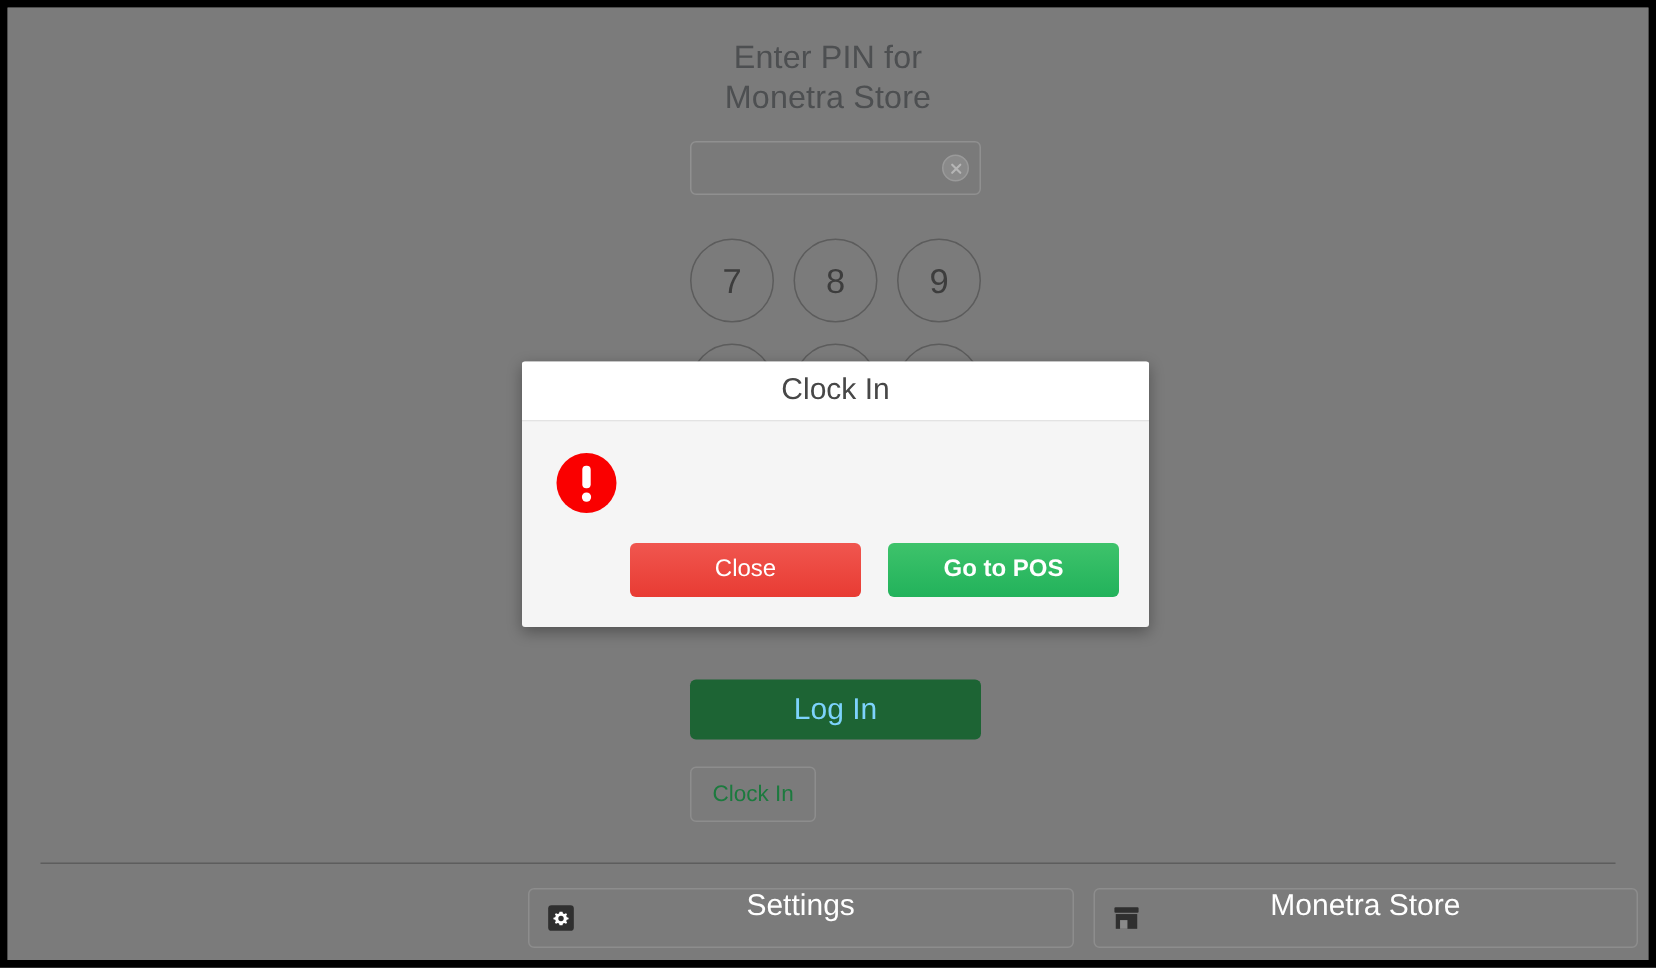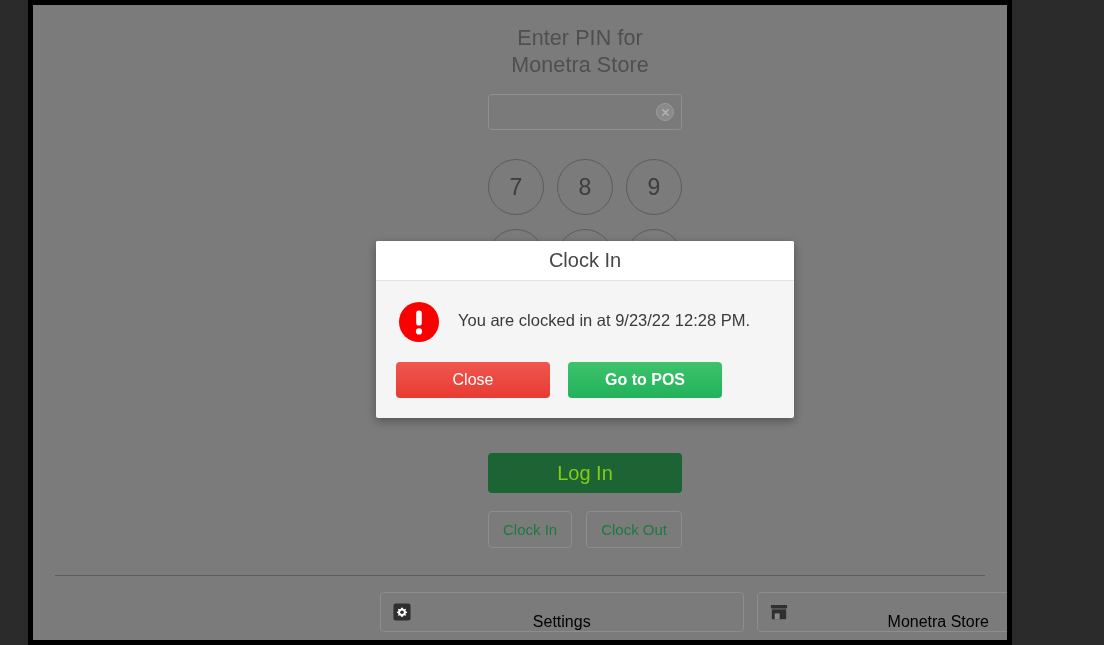--- a/index.html
+++ b/index.html
@@ -11,27 +11,26 @@
     width: 1104px;
     height: 645px;
     overflow: hidden;
     font-family: "Liberation Sans", sans-serif;
   }
 
   
   #screen {
     position: absolute;
     left: 0; top: 0;
-    width: 984px;
+    width: 1104px;
     height: 645px;
     box-sizing: border-box;
     border: 5px solid #000000;
     background: #7b7b7b;
     overflow: hidden;
-    margin-left: 28px;
   }
 
   
   #app-layer {
     position: absolute;
     left: 0; top: 0;
     right: 0; bottom: 0;
     background: #7b7b7b;
   }
 
@@ -124,21 +123,21 @@
   #login-button {
     position: absolute;
     left: 455px;
     top: 448px;
     width: 194px;
     height: 40px;
     box-sizing: border-box;
     background: #1d6434;
     border: none;
     border-radius: 4px;
-    color: #84cc16;
+    color: #7dd3fc;
     font-family: "Liberation Sans", sans-serif;
     font-size: 20px;
     cursor: pointer;
   }
 
   
   #clock-buttons {
     position: absolute;
     left: 455px;
     top: 506px;
@@ -180,25 +179,25 @@
     gap: 13px;
   }
   .bottom-btn {
     position: relative;
     flex: 1;
     box-sizing: border-box;
     height: 40px;
     background: transparent;
     border: 1px solid #8d8d8d;
     border-radius: 4px;
-    color: #000000;
-    font-family: "Liberation Sans", sans-serif;
-    font-size: 16px;
-    display: flex;
-    align-items: flex-end;
+    color: #ffffff;
+    font-family: "Liberation Sans", sans-serif;
+    font-size: 20px;
+    display: flex;
+    align-items: flex-start;
     justify-content: center;
     cursor: pointer;
   }
   .bottom-btn .bicon {
     position: absolute;
     left: 11px;
     top: 50%;
     transform: translateY(-50%);
     width: 20px;
     height: 20px;
@@ -252,20 +251,21 @@
   }
   #dialog-message {
     margin-left: 18px;
     font-size: 16.5px;
     color: #3a3a3a;
     line-height: 22px;
     padding-top: 10px;
   }
   #dialog-actions {
     display: flex;
+    justify-content: flex-end;
     gap: 18px;
     margin-top: 19px;
   }
   .dlg-btn {
     width: 154px;
     height: 36px;
     box-sizing: border-box;
     border: none;
     border-radius: 4px;
     color: #ffffff;
@@ -317,21 +317,20 @@
         <div class="key">1</div>
         <div class="key">2</div>
         <div class="key">3</div>
       </div>
     </div>
 
     <button id="login-button">Log In</button>
 
     <div id="clock-buttons">
       <button class="clock-btn">Clock In</button>
-      <button class="clock-btn">Clock Out</button>
     </div>
 
     <div id="footer-separator"></div>
 
     <div id="bottom-bar">
 
       <div class="bottom-btn">
         <span class="bicon">
           <svg width="18" height="18" viewBox="0 0 20 20" aria-hidden="true">
             <rect x="0.5" y="0.5" width="19" height="19" rx="2.5" fill="#2f2f2f"></rect>
@@ -366,21 +365,20 @@
 
       <div id="dialog-body">
         <div id="dialog-row">
           <span id="alert-icon">
             <svg width="42" height="42" viewBox="0 0 42 42" aria-hidden="true">
               <circle cx="21" cy="21" r="20" fill="#fa0000"></circle>
               <rect x="18.2" y="9.5" width="5.6" height="15" rx="2.6" fill="#ffffff"></rect>
               <circle cx="21" cy="30.4" r="3.1" fill="#ffffff"></circle>
             </svg>
           </span>
-          <div id="dialog-message">You are clocked in at 9/23/22 12:28 PM.</div>
         </div>
 
         <div id="dialog-actions">
           <button class="dlg-btn" id="close-button">Close</button>
           <button class="dlg-btn" id="goto-pos-button">Go to POS</button>
         </div>
       </div>
 
     </div>
   </div>

